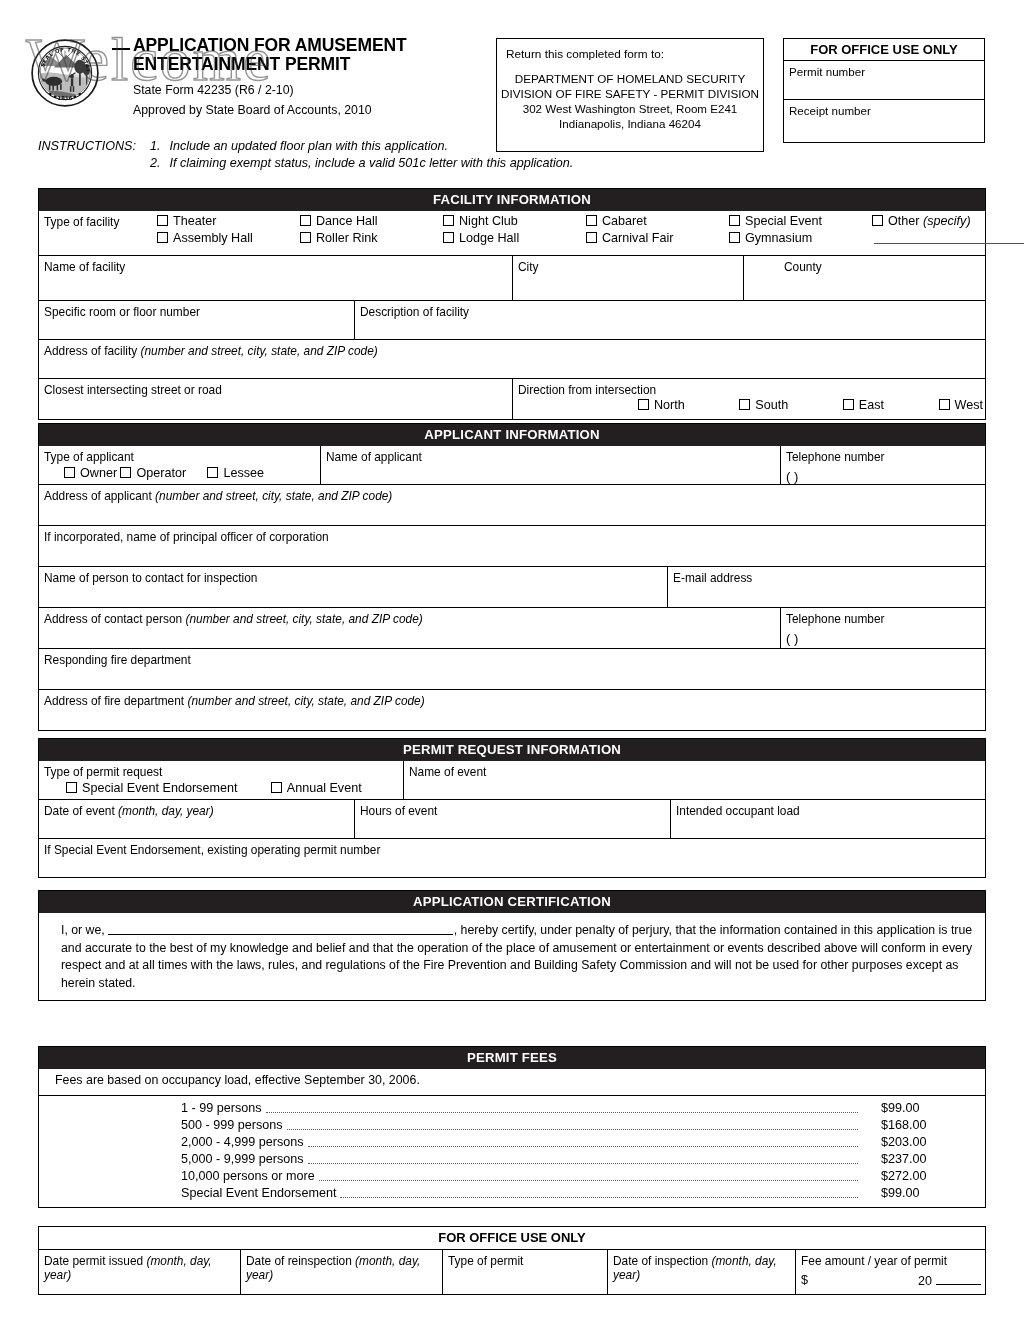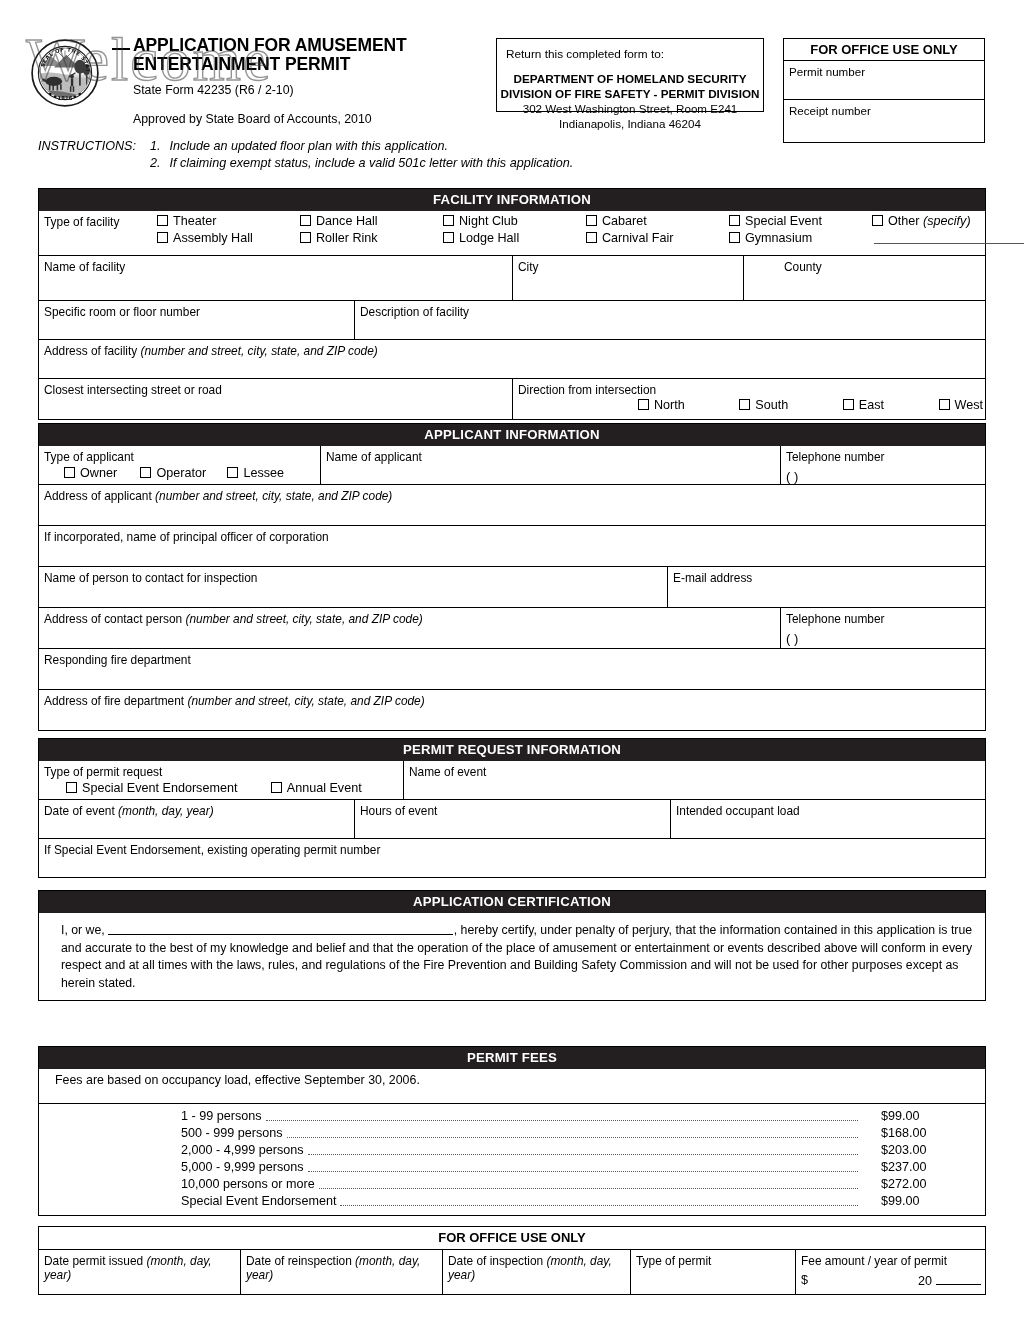--- a/index.html
+++ b/index.html
@@ -66,34 +66,34 @@
     letter-spacing: 2px;
     color: transparent;
     -webkit-text-stroke: 1.4px rgba(60,60,60,0.55);
     white-space: nowrap;
     pointer-events: none;
   }
 
   .return-box {
     position: absolute;
     left: 496px; top: 38px;
-    width: 268px; height: 74px;
+    width: 268px; height: 114px;
     border: 1.5px solid #000;
     box-sizing: border-box;
     text-align: center;
     font-size: 11.6px;
     line-height: 15px;
   }
   .return-box .rb-lead {
     text-align: left;
     padding: 8px 0 0 9px;
     font-size: 11.8px;
   }
   .return-box .rb-bold {
-    font-weight: bold;
+    font-weight: normal;
     margin-top: 9px;
     font-size: 11.7px;
     line-height: 15px;
   }
   .return-box .rb-addr {
     font-size: 11.6px;
     line-height: 14px;
     margin-top: 1px;
   }
 
@@ -210,21 +210,21 @@
     display: inline-block;
     width: 345px;
     border-bottom: 1.2px solid #000;
     height: 12px;
     margin: 0 1px -1px 3px;
   }
 
   
   .fee-note {
     font-size: 12.4px;
-    padding: 4px 0 16px 16px;
+    padding: 4px 0 8px 16px;
     border-bottom: 1.1px solid #000;
   }
   .fee-list { padding: 4px 0 5px 0; }
   .fee-row {
     display: flex;
     align-items: flex-end;
     font-size: 12.6px;
     line-height: 17px;
     padding: 0 12px 0 0;
   }
@@ -336,21 +336,21 @@
         <circle cx="71" cy="80" r="1.9" fill="#111"></circle>
       </svg>
     </div>
 
     <div class="title-dash"></div>
 
     <div class="title-block">
       <div class="form-title">APPLICATION FOR AMUSEMENT
 ENTERTAINMENT PERMIT</div>
       <div class="form-sub">State Form 42235 (R6 / 2-10)</div>
-      <div class="form-sub" style="margin-top:11px">Approved by State Board of Accounts, 2010</div>
+      <div class="form-sub" style="margin-top:2px">Approved by State Board of Accounts, 2010</div>
     </div>
 
     <div class="overlay-mark">Welcome</div>
 
     <div class="return-box">
       <div class="rb-lead">Return this completed form to:</div>
       <div class="rb-bold">DEPARTMENT OF HOMELAND SECURITY</div>
       <div class="rb-bold" style="margin-top:0">DIVISION OF FIRE SAFETY - PERMIT DIVISION</div>
       <div class="rb-addr">302 West Washington Street, Room E241</div>
       <div class="rb-addr">Indianapolis, Indiana  46204</div>
@@ -463,21 +463,21 @@
     </div>
   </div>
 
   <div class="section" style="top:423px;">
     <div class="sec-head">APPLICANT INFORMATION</div>
 
     <div class="row first">
       <div class="cell nb" style="width:281px;height:38px;">
         <span>Type of applicant</span>
         <div style="position:absolute;left:25px;top:20px;">
-          <span class="opt" style="margin-right:20px;"><span class="cb"></span><span>Owner</span></span>
+          <span class="opt" style=""><span class="cb"></span><span>Owner</span></span>
           <span class="opt" style="margin-right:18px;"><span class="cb"></span><span>Operator</span></span>
           <span class="opt"><span class="cb"></span><span>Lessee</span></span>
         </div>
       </div>
       <div class="cell" style="width:460px;height:38px;">
         <span>Name of applicant</span>
       </div>
       <div class="cell" style="width:205px;height:38px;">
         <span>Telephone number</span>
         <div class="paren">(          )</div>
@@ -624,26 +624,26 @@
     <div class="ob-head">FOR OFFICE USE ONLY</div>
     <div class="row first" style="border-top:none;">
       <div class="cell nb" style="width:201px;height:44px;">
         <span>Date permit issued</span>
         <span class="ital">(month, day, year)</span>
       </div>
       <div class="cell" style="width:202px;height:44px;">
         <span>Date of reinspection</span>
         <span class="ital">(month, day, year)</span>
       </div>
+      <div class="cell" style="width:165px;height:44px;">
+        <span>Type of permit</span>
+      </div>
       <div class="cell" style="width:188px;height:44px;">
         <span>Date of inspection</span>
         <span class="ital">(month, day, year)</span>
-      </div>
-      <div class="cell" style="width:165px;height:44px;">
-        <span>Type of permit</span>
       </div>
       <div class="cell" style="width:190px;height:44px;">
         <span>Fee amount / year of permit</span>
         <div class="money-row">
           <span>$</span>
           <span class="yr">
             <span>20</span><span class="yr-line"></span>
           </span>
         </div>
       </div>

